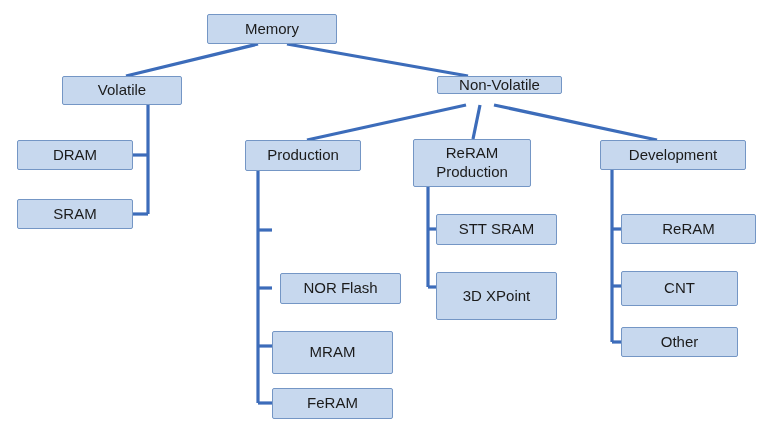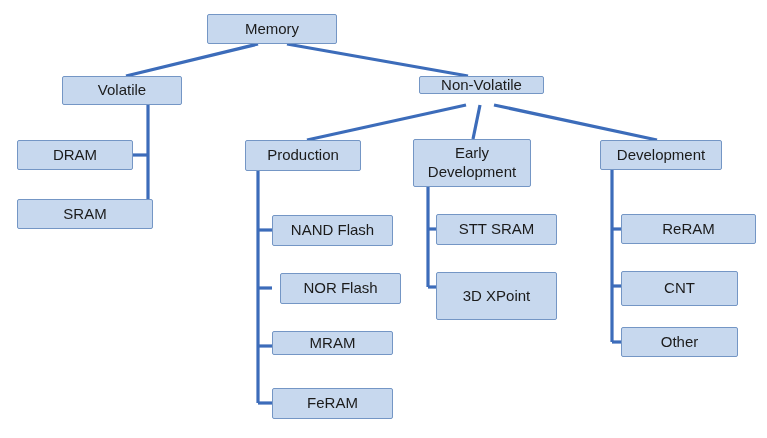--- a/index.html
+++ b/index.html
@@ -64,32 +64,31 @@
       <path d="M612,170 L612,342"></path>
       <path d="M612,229 L621,229"></path>
       <path d="M612,286 L621,286"></path>
       <path d="M612,342 L621,342"></path>
     </g>
   </svg>
 
   <div class="node" style="left:207px;top:14px;width:130px;height:30px">Memory</div>
 
   <div class="node" style="left:62px;top:76px;width:120px;height:29px">Volatile</div>
-  <div class="node" style="left:419px;top:76px;width:125px;height:16px">Non-Volatile</div>
+  <div class="node" style="left:437px;top:76px;width:125px;height:16px">Non-Volatile</div>
 
   <div class="node" style="left:17px;top:140px;width:116px;height:30px">DRAM</div>
-  <div class="node" style="left:17px;top:199px;width:136px;height:30px">SRAM</div>
+  <div class="node" style="left:17px;top:199px;width:116px;height:30px">SRAM</div>
 
   <div class="node" style="left:245px;top:140px;width:116px;height:31px">Production</div>
-  <div class="node" style="left:413px;top:139px;width:118px;height:48px">Early Development</div>
-  <div class="node" style="left:600px;top:140px;width:122px;height:30px">Development</div>
+  <div class="node" style="left:413px;top:139px;width:118px;height:48px">ReRAM Production</div>
+  <div class="node" style="left:600px;top:140px;width:146px;height:30px">Development</div>
 
-  <div class="node" style="left:272px;top:215px;width:121px;height:31px">NAND Flash</div>
   <div class="node" style="left:280px;top:273px;width:121px;height:31px">NOR Flash</div>
-  <div class="node" style="left:272px;top:331px;width:121px;height:24px">MRAM</div>
+  <div class="node" style="left:272px;top:331px;width:121px;height:43px">MRAM</div>
   <div class="node" style="left:272px;top:388px;width:121px;height:31px">FeRAM</div>
 
   <div class="node" style="left:436px;top:214px;width:121px;height:31px">STT SRAM</div>
   <div class="node" style="left:436px;top:272px;width:121px;height:48px">3D XPoint</div>
 
   <div class="node" style="left:621px;top:214px;width:135px;height:30px">ReRAM</div>
   <div class="node" style="left:621px;top:271px;width:117px;height:35px">CNT</div>
   <div class="node" style="left:621px;top:327px;width:117px;height:30px">Other</div>
 
 </div>

